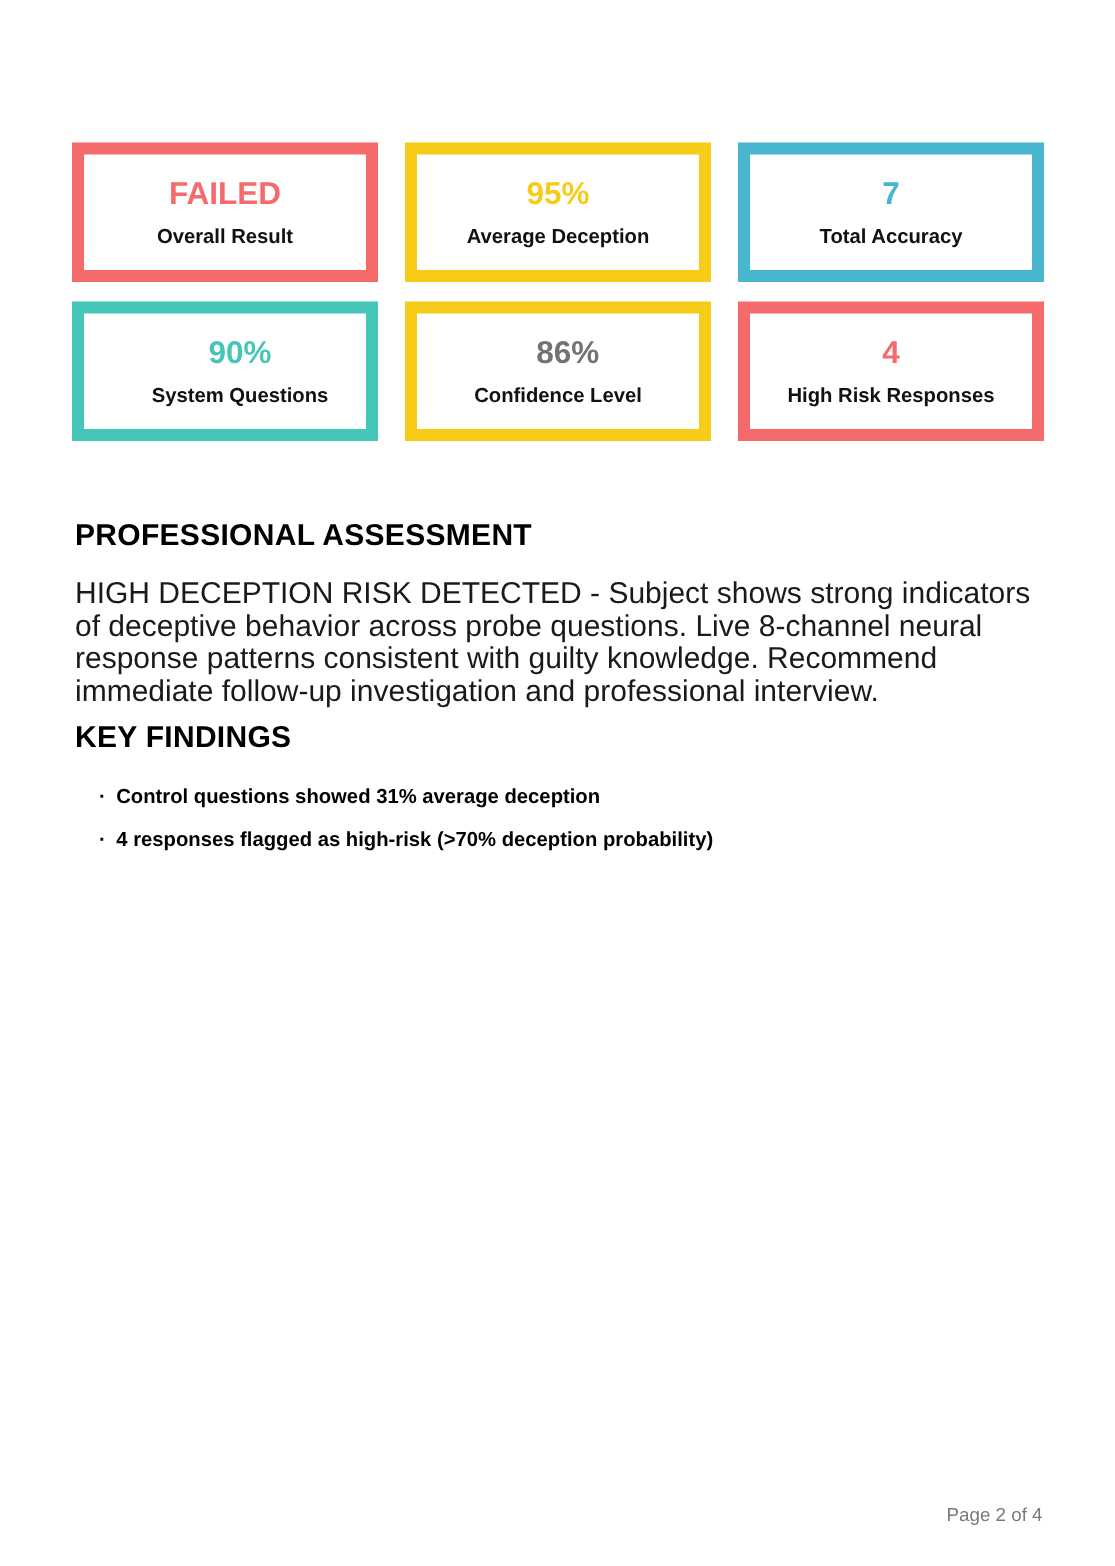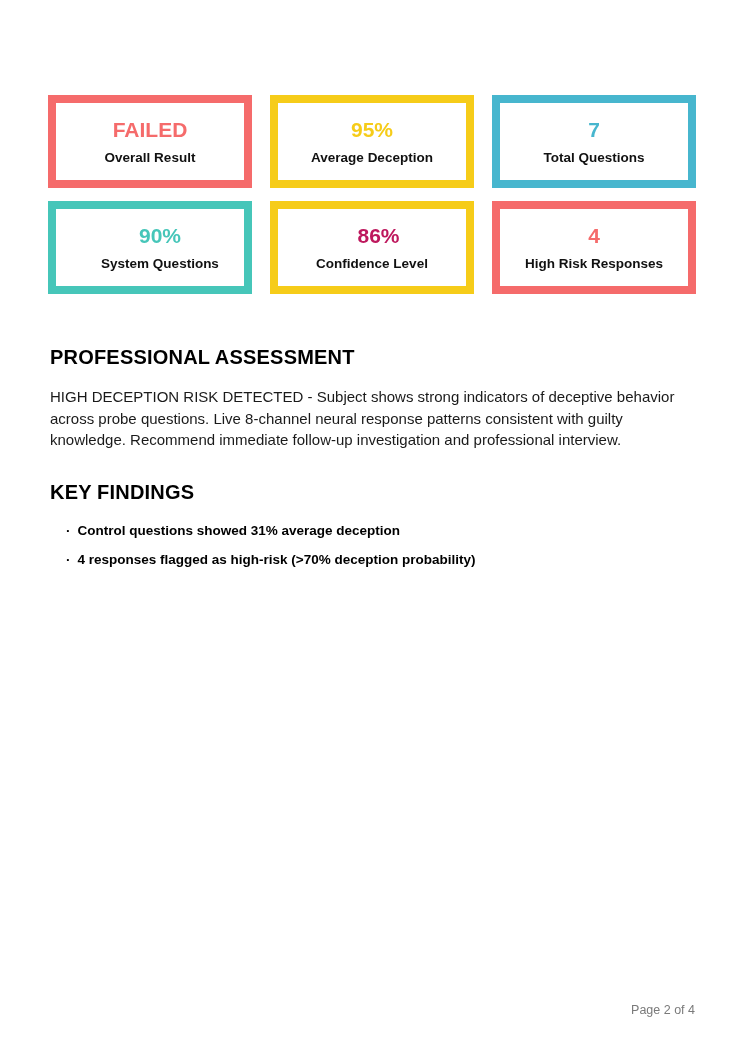--- a/index.html
+++ b/index.html
@@ -40,21 +40,21 @@
     line-height:1;
   }
   .section-heading {
     position:absolute; left:50px;
     font-size:20px; font-weight:bold; color:#000; margin:0;
     letter-spacing:0.2px;
   }
   .pa-heading { top:346px; }
   .pa-body {
     position:absolute; left:50px; top:386px; width:648px;
-    font-size:15px; line-height:21.5px; color:#1a1a1a;
+    font-size:20px; line-height:21.5px; color:#1a1a1a;
     margin:0;
   }
   .kf-heading { top:481px; }
   .kf-list {
     position:absolute; left:66px; top:522px;
     list-style:none; margin:0; padding:0;
   }
   .kf-list li {
     font-size:13.5px; font-weight:bold; color:#000;
     line-height:18px;
@@ -77,28 +77,28 @@
     <div class="stat-card" style="border-color: rgb(245, 107, 107);">
       <div class="card-value" style="color: rgb(245, 107, 107);">FAILED</div>
       <div class="card-label">Overall Result</div>
     </div>
     <div class="stat-card" style="border-color: rgb(246, 204, 25);">
       <div class="card-value" style="color: rgb(246, 204, 25);">95%</div>
       <div class="card-label">Average Deception</div>
     </div>
     <div class="stat-card" style="border-color: rgb(71, 182, 206);">
       <div class="card-value" style="color: rgb(71, 182, 206);">7</div>
-      <div class="card-label">Total Questions</div>
+      <div class="card-label">Total Accuracy</div>
     </div>
     <div class="stat-card" style="border-color: rgb(70, 198, 185); padding-left: 20px;">
       <div class="card-value" style="color: rgb(70, 198, 185);">90%</div>
       <div class="card-label">System Questions</div>
     </div>
     <div class="stat-card" style="border-color: rgb(246, 204, 25);">
-      <div class="card-value" style="color: #be185d; margin-left: 13px;">86%</div>
+      <div class="card-value" style="color: #737373; margin-left: 13px;">86%</div>
       <div class="card-label">Confidence Level</div>
     </div>
     <div class="stat-card" style="border-color: rgb(245, 107, 107);">
       <div class="card-value" style="color: rgb(245, 107, 107);">4</div>
       <div class="card-label">High Risk Responses</div>
     </div>
   </div>
 
   <h2 class="section-heading pa-heading">PROFESSIONAL ASSESSMENT</h2>
   <p class="pa-body">HIGH DECEPTION RISK DETECTED - Subject shows strong indicators of deceptive behavior across probe questions. Live 8-channel neural response patterns consistent with guilty knowledge. Recommend immediate follow-up investigation and professional interview.</p>

